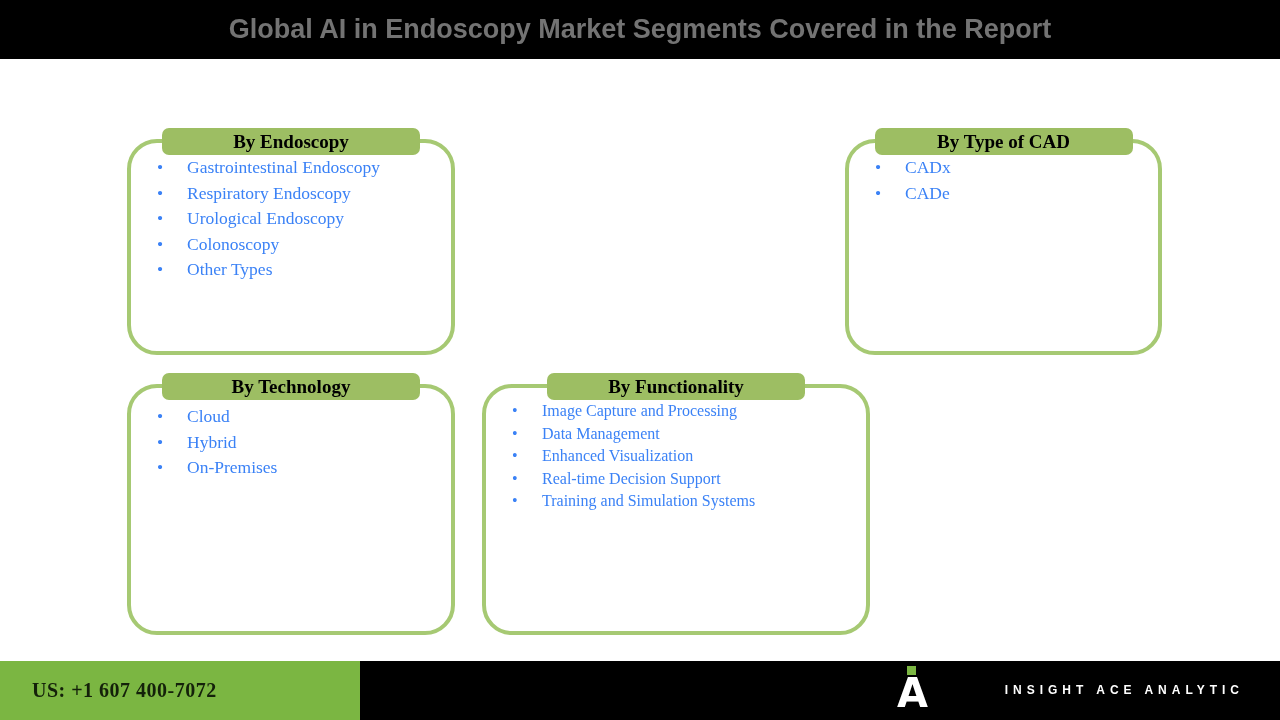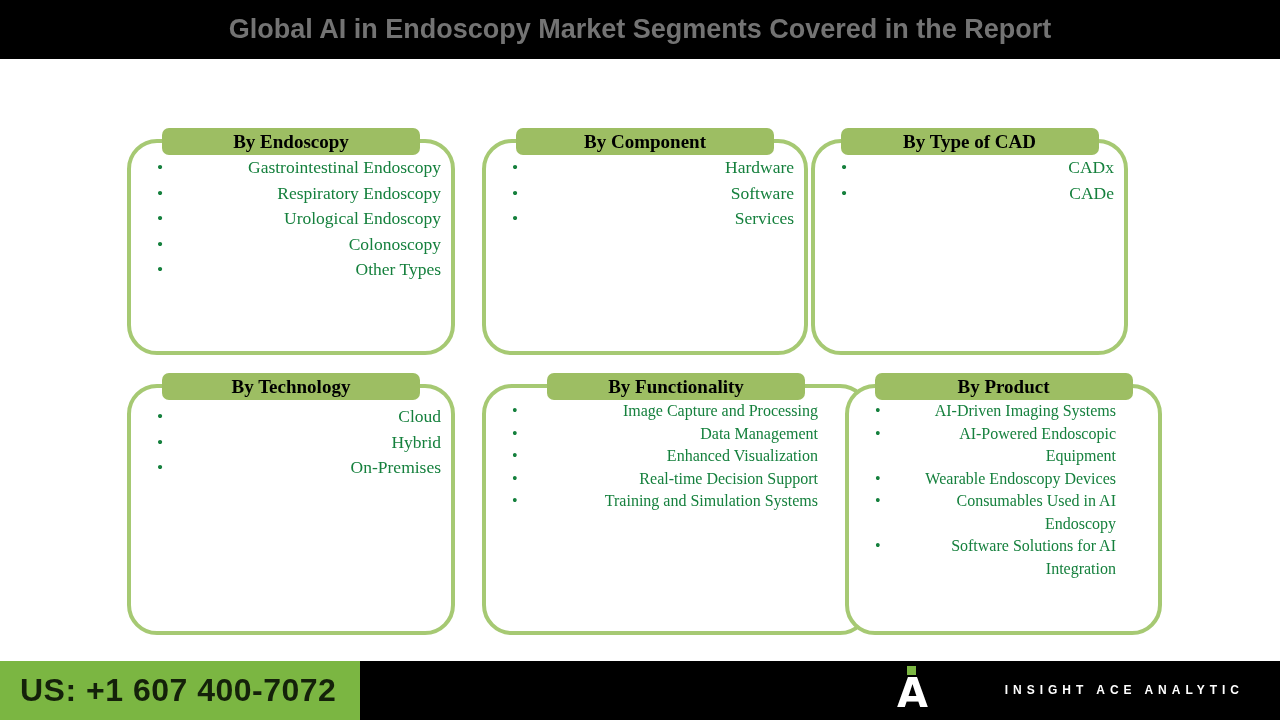--- a/index.html
+++ b/index.html
@@ -17,51 +17,51 @@
     font-size:27px;text-align:center;line-height:59px;white-space:nowrap;
   }
 
   
   .panel{
     position:absolute;background:#ffffff;border:4px solid #A6C973;
     border-radius:30px;box-sizing:border-box;
   }
   .p1{left:127px;top:139px;width:328px;height:216px;}
   .p2{left:482px;top:139px;width:326px;height:216px;}
-  .p3{left:811px;top:139px;width:317px;height:216px;}
+  .p3{left:845px;top:139px;width:317px;height:216px;}
   .p4{left:127px;top:384px;width:328px;height:251px;}
   .p5{left:482px;top:384px;width:388px;height:251px;}
   .p6{left:845px;top:384px;width:317px;height:251px;}
 
   .tab{
     position:absolute;top:-15px;left:50%;transform:translateX(-50%);
     width:258px;height:27px;background:#9DBE63;border-radius:7px;
     text-align:center;line-height:27px;font-weight:bold;font-size:19px;
     color:#000000;white-space:nowrap;
   }
 
   .panel ul{list-style:none;margin:0;padding:12px 10px 0 0;}
-  .panel li{position:relative;padding-left:40px;color:#15803d;text-align:right;}
+  .panel li{position:relative;padding-left:56px;color:#3b82f6;}
   .panel li::before{content:"\2022";position:absolute;left:26px;}
   .big li{font-size:17.5px;line-height:25.5px;}
   .small li{font-size:16px;line-height:22.5px;}
   .p4 ul{padding-top:16px;}
   .p5 ul{padding-right:48px;}
   .p6 ul{padding-right:42px;}
 
   
   .bottom-bar{
     position:absolute;left:0;top:661px;width:1280px;height:59px;background:#000000;
   }
   .phone-box{
     position:absolute;left:0;top:0;width:360px;height:59px;background:#7BB642;
   }
   .phone-text{
-    font-family:Liberation Sans, sans-serif;font-weight:bold;font-size:32px;
-    line-height:59px;padding-left:20px;color:#14210a;letter-spacing:0.5px;
+    font-family:Liberation Serif, serif;font-weight:bold;font-size:20px;
+    line-height:59px;padding-left:32px;color:#14210a;letter-spacing:0.5px;
     white-space:nowrap;
   }
   .brand{
     position:absolute;right:36px;top:0;height:59px;line-height:59px;
     color:#ffffff;font-family:"Liberation Sans",sans-serif;font-weight:bold;
     font-size:12px;letter-spacing:5px;white-space:nowrap;
   }
   .logo{position:absolute;left:897px;top:2px;width:48px;height:56px;}
   .logo-dot{
     position:absolute;left:10px;top:3px;width:9px;height:9px;background:#7BB642;
@@ -84,28 +84,20 @@
     <div class="tab">By Endoscopy</div>
     <ul>
       <li>Gastrointestinal Endoscopy</li>
       <li>Respiratory Endoscopy</li>
       <li>Urological Endoscopy</li>
       <li>Colonoscopy</li>
       <li>Other Types</li>
     </ul>
   </div>
 
-  <div class="panel p2 big">
-    <div class="tab">By Component</div>
-    <ul>
-      <li>Hardware</li>
-      <li>Software</li>
-      <li>Services</li>
-    </ul>
-  </div>
 
   <div class="panel p3 big">
     <div class="tab">By Type of CAD</div>
     <ul>
       <li>CADx</li>
       <li>CADe</li>
     </ul>
   </div>
 
   <div class="panel p4 big">
@@ -121,30 +113,20 @@
     <div class="tab">By Functionality</div>
     <ul>
       <li>Image Capture and Processing</li>
       <li>Data Management</li>
       <li>Enhanced Visualization</li>
       <li>Real-time Decision Support</li>
       <li>Training and Simulation Systems</li>
     </ul>
   </div>
 
-  <div class="panel p6 small">
-    <div class="tab">By Product</div>
-    <ul>
-      <li>AI-Driven Imaging Systems</li>
-      <li>AI-Powered Endoscopic Equipment</li>
-      <li>Wearable Endoscopy Devices</li>
-      <li>Consumables Used in AI Endoscopy</li>
-      <li>Software Solutions for AI Integration</li>
-    </ul>
-  </div>
 
   <div class="bottom-bar">
     <div class="phone-box">
       <div class="phone-text">US: +1 607 400-7072</div>
     </div>
     <div class="logo">
       <span class="logo-dot"></span>
       <span class="logo-a">A</span>
     </div>
     <div class="brand">INSIGHT ACE ANALYTIC</div>

